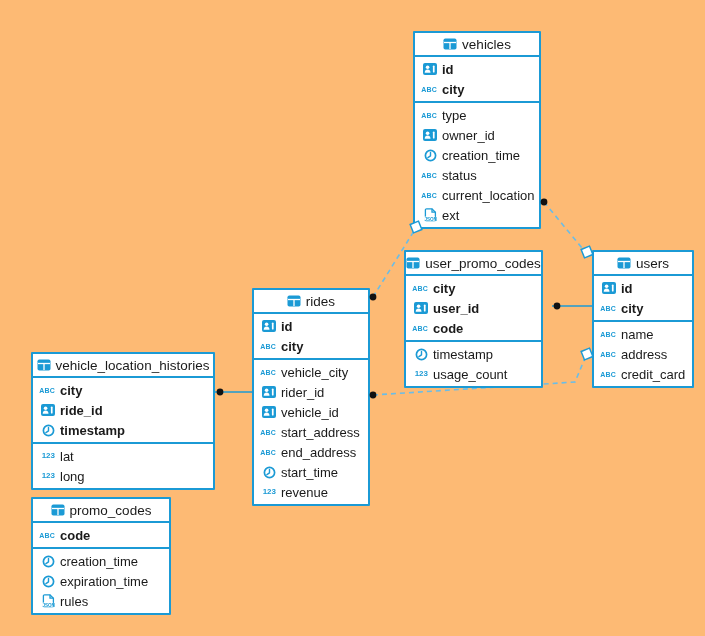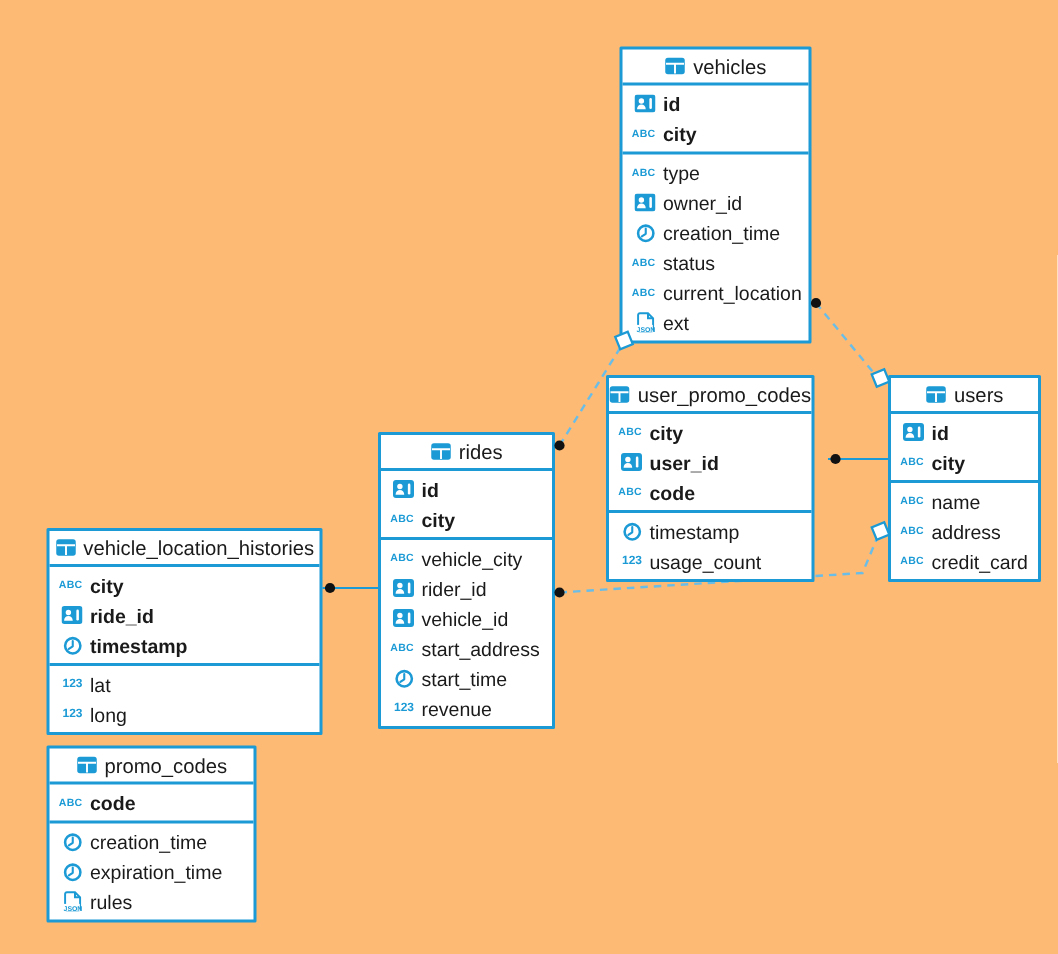--- a/index.html
+++ b/index.html
@@ -341,20 +341,26 @@
           <span class="field-name">vehicle_id</span>
         </div>
         <div class="field-row">
           <span class="icon-cell">
             <span class="txt-icon abc-icon">ABC</span>
           </span>
           <span class="field-name">start_address</span>
         </div>
         <div class="field-row">
           <span class="icon-cell">
+            <span class="txt-icon abc-icon">ABC</span>
+          </span>
+          <span class="field-name">end_address</span>
+        </div>
+        <div class="field-row">
+          <span class="icon-cell">
             <svg width="13" height="13" viewBox="0 0 13 13">
               <circle cx="6.5" cy="6.5" r="5.1" fill="none" stroke="#1b9ad5" stroke-width="1.7"></circle>
               <path d="M6.5 6.9 L6.5 3.4 M6.5 6.9 L3.9 8.6" fill="none" stroke="#1b9ad5" stroke-width="1.4" stroke-linecap="round"></path>
             </svg>
           </span>
           <span class="field-name">start_time</span>
         </div>
         <div class="field-row">
           <span class="icon-cell">
             <span class="txt-icon num-icon">123</span>

